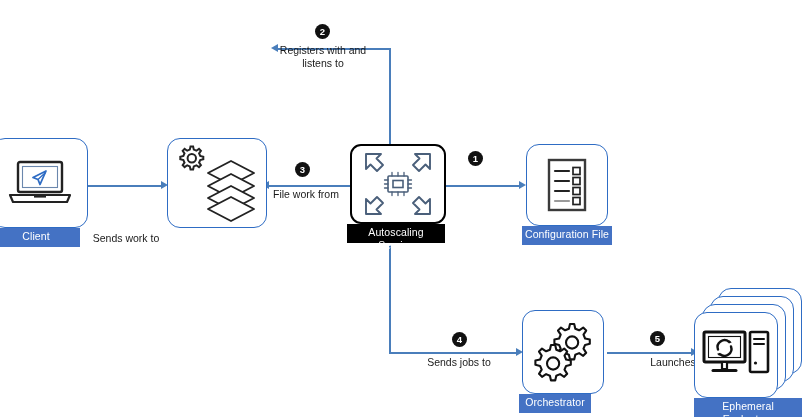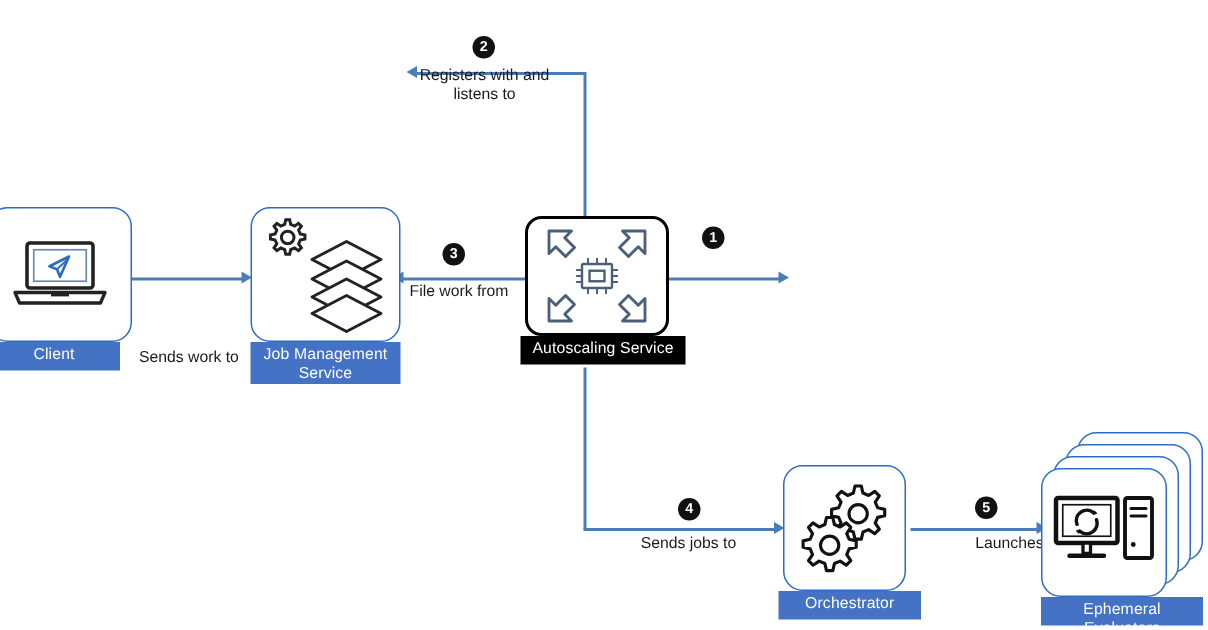--- a/index.html
+++ b/index.html
@@ -128,22 +128,20 @@
           </g>
           <g fill="#fff" stroke="#222" stroke-width="1.9" stroke-linejoin="round">
             <path d="M57 18 L80 30 L57 42 L34 30 Z"></path>
             <path d="M57 31 L80 43 L57 55 L34 43 Z"></path>
             <path d="M57 43 L80 55 L57 67 L34 55 Z"></path>
             <path d="M57 54 L80 66 L57 78 L34 66 Z"></path>
           </g>
         </svg>
       </span>
     </div>
-    <div class="label" style="left:0px;top:90px;width:100px;height:28px;">Job Management
-Service</div>
   </div>
 
 
   <div class="node" style="left:350px;top:144px;width:96px;height:100px;">
     <div class="card dark" style="width:96px;height:80px;">
       <span>
         <svg width="72" height="68" viewBox="0 0 72 68">
           <g fill="#fff" stroke="#4a5f7a" stroke-width="1.9" stroke-linejoin="round">
             <path d="M4 4 H19 L14.5 8.5 L21 15 L15 21 L8.5 14.5 L4 19 Z"></path>
             <path d="M68 4 H53 L57.5 8.5 L51 15 L57 21 L63.5 14.5 L68 19 Z"></path>
@@ -156,38 +154,60 @@
           </g>
           <g stroke="#4a5f7a" stroke-width="1.3" stroke-linecap="round">
             <path d="M30 22.5 v3.5 M36 22.5 v3.5 M42 22.5 v3.5"></path>
             <path d="M30 42 v3.5 M36 42 v3.5 M42 42 v3.5"></path>
             <path d="M22.5 30 h3.5 M22.5 34 h3.5 M22.5 38 h3.5"></path>
             <path d="M46 30 h3.5 M46 34 h3.5 M46 38 h3.5"></path>
           </g>
         </svg>
       </span>
     </div>
-    <div class="label dark" style="left:-3px;top:80px;width:110px;height:19px;">Autoscaling Service</div>
-  </div>
-
+    <div class="label dark" style="left:-3px;top:80px;width:98px;height:19px;">Autoscaling Service</div>
+  </div>
+
+  <div class="node" style="left:522px;top:144px;width:90px;height:102px;">
+    <div class="card" style="width:82px;height:82px;left:4px;">
+      <span>
+        <svg width="46" height="56" viewBox="0 0 46 56">
+          <rect x="5" y="3" width="36" height="50" fill="#fff" stroke="#3a3a3a" stroke-width="2.4"></rect>
+          <g stroke="#222" stroke-width="2.2" stroke-linecap="round">
+            <path d="M11 14 h14"></path>
+              <path d="M11 24 h14"></path>
+              <path d="M11 34 h14"></path>
+          </g>
+          <path d="M11 44 h14" stroke="#9a9a9a" stroke-width="2.2" stroke-linecap="round"></path>
+          <g fill="#fff" stroke="#222" stroke-width="1.7">
+            <rect x="29" y="10.5" width="7" height="7"></rect>
+            <rect x="29" y="20.5" width="7" height="7"></rect>
+            <rect x="29" y="30.5" width="7" height="7"></rect>
+            <rect x="29" y="40.5" width="7" height="7"></rect>
+          </g>
+        </svg>
+      </span>
+    </div>
+    <div class="label" style="left:0px;top:82px;width:90px;height:19px;">Configuration File</div>
+  </div>
 
   <div class="node" style="left:519px;top:310px;width:88px;height:106px;">
     <div class="card" style="width:82px;height:84px;left:3px;">
       <span>
         <svg width="64" height="62" viewBox="0 0 64 62">
           <g stroke="#111" stroke-width="2.1" fill="#fff" stroke-linejoin="round">
             <path d="M39 3 l4.2 .0 1.1 4.7 3.8 1.6 4.1-2.7 3 3 -2.7 4.1 1.6 3.8 4.7 1.1 0 4.2 -4.7 1.1 -1.6 3.8 2.7 4.1 -3 3 -4.1-2.7 -3.8 1.6 -1.1 4.7 -4.2 0 -1.1-4.7 -3.8-1.6 -4.1 2.7 -3-3 2.7-4.1 -1.6-3.8 -4.7-1.1 0-4.2 4.7-1.1 1.6-3.8 -2.7-4.1 3-3 4.1 2.7 3.8-1.6 z"></path>
             <circle cx="41.1" cy="21.5" r="6.1"></circle>
             <path d="M20 24 l4.2 .0 1.1 4.7 3.8 1.6 4.1-2.7 3 3 -2.7 4.1 1.6 3.8 4.7 1.1 0 4.2 -4.7 1.1 -1.6 3.8 2.7 4.1 -3 3 -4.1-2.7 -3.8 1.6 -1.1 4.7 -4.2 0 -1.1-4.7 -3.8-1.6 -4.1 2.7 -3-3 2.7-4.1 -1.6-3.8 -4.7-1.1 0-4.2 4.7-1.1 1.6-3.8 -2.7-4.1 3-3 4.1 2.7 3.8-1.6 z"></path>
             <circle cx="22.1" cy="42.5" r="6.1"></circle>
           </g>
         </svg>
       </span>
     </div>
-    <div class="label" style="left:0px;top:84px;width:95px;height:19px;">Orchestrator</div>
+    <div class="label" style="left:0px;top:84px;width:72px;height:19px;">Orchestrator</div>
   </div>
 
   <div class="node" style="left:694px;top:288px;width:111px;height:128px;">
     <div class="stack" style="left:24px;top:0px;width:84px;height:86px;"></div>
     <div class="stack" style="left:16px;top:8px;width:84px;height:86px;"></div>
     <div class="stack" style="left:8px;top:16px;width:84px;height:86px;"></div>
     <div class="card" style="left:0px;top:24px;width:84px;height:86px;">
       <span>
         <svg width="68" height="52" viewBox="0 0 68 52">
           <rect x="2" y="3" width="41" height="30" rx="1.5" fill="#fff" stroke="#111" stroke-width="3"></rect>

